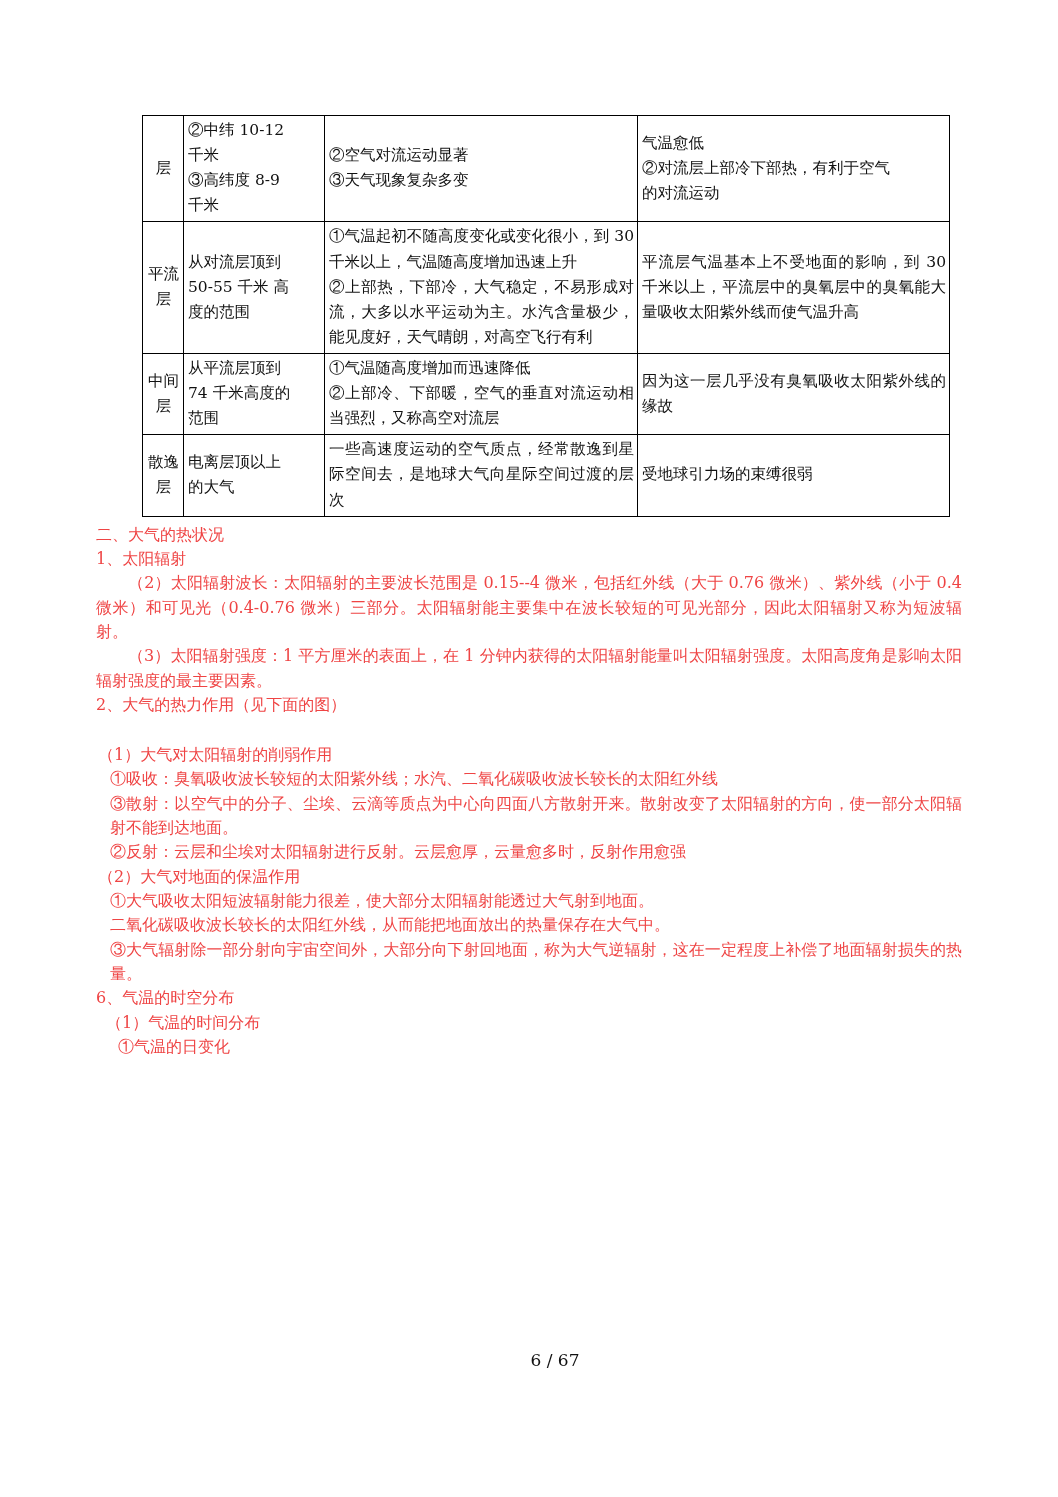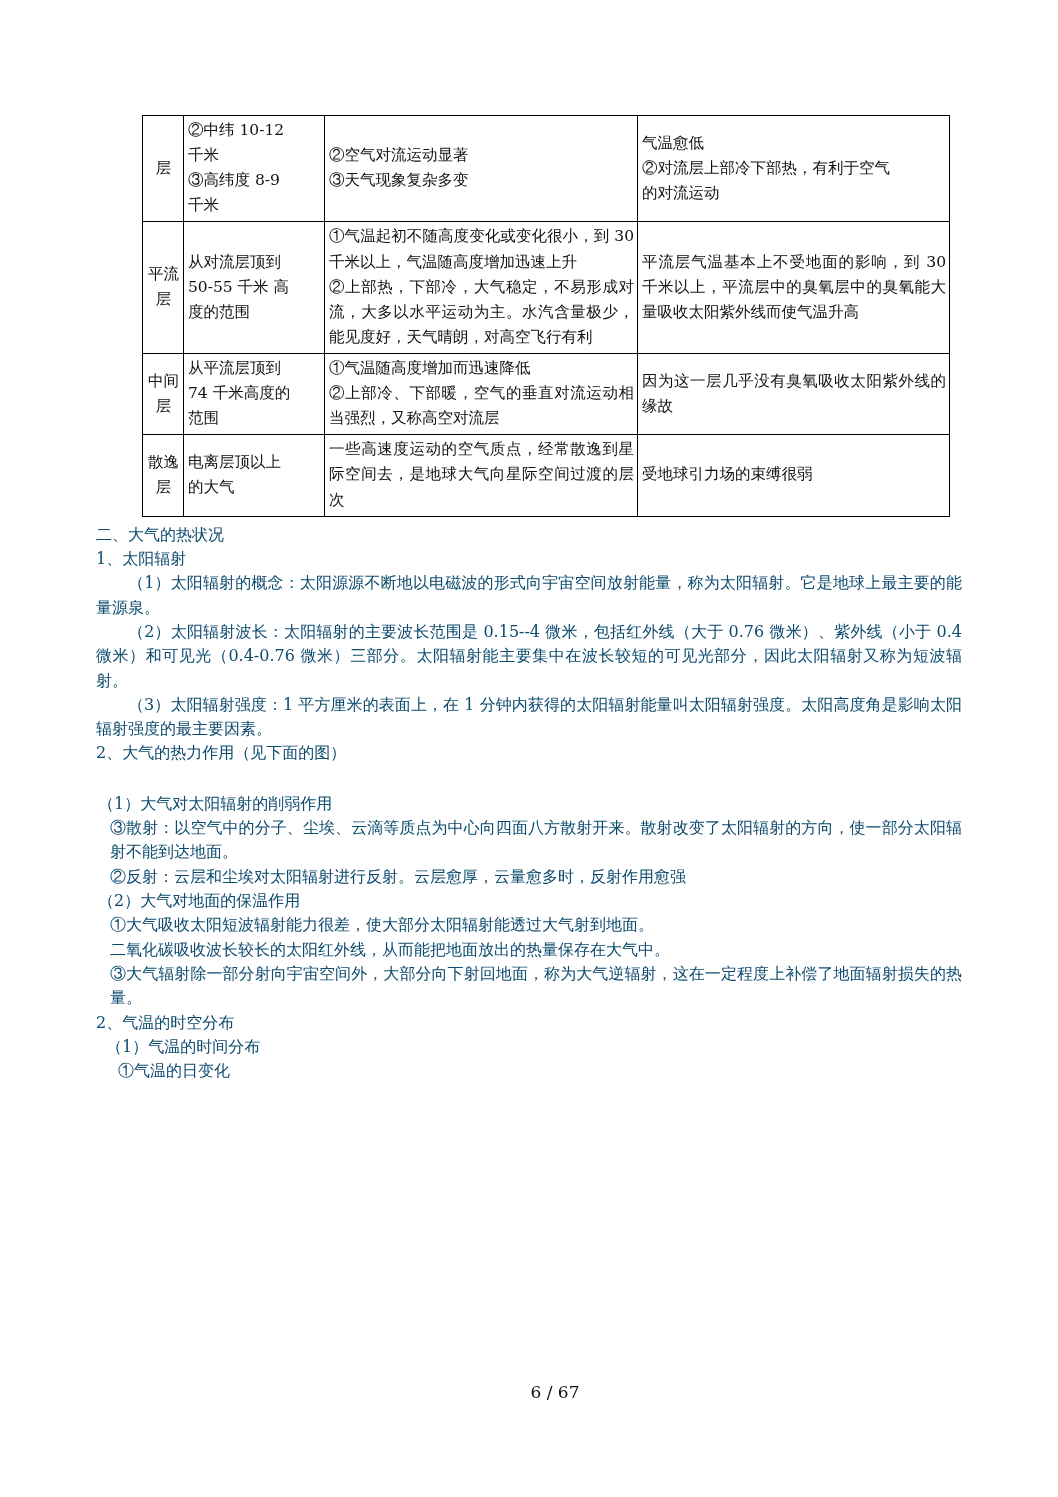--- a/index.html
+++ b/index.html
@@ -65,30 +65,30 @@
     text-align-last: left;
     text-justify: inter-character;
   }
   .cell-line { display: block; }
 
   
   .para {
     font-size: 16px;
     line-height: 1.52;
     margin: 0;
-    color: #0c4a6e;
+    color: #ef4444;
     font-family: "DejaVu Serif", "Liberation Serif", serif;
   }
   .gap-blank { height: 26px; }
   .body-block { margin-top: 6px; }
 
   .footer {
     position: absolute;
     left: 0;
-    top: 1382px;
+    top: 1350px;
     width: 1058px;
     text-align: center;
     padding-right: 0;
   }
   .footer-inner {
     display: inline-block;
     margin-left: 52px;
     font-size: 17px;
     color: #111111;
     font-family: "DejaVu Serif", "Liberation Serif", serif;
@@ -180,46 +180,46 @@
 
       </tbody>
     </table>
 
     <div class="body-block">
 
       <p class="para">二、大气的热状况</p>
 
       <p class="para">1、太阳辐射</p>
 
-      <p class="para just" style="text-indent:32px;">（1）太阳辐射的概念：太阳源源不断地以电磁波的形式向宇宙空间放射能量，称为太阳辐射。它是地球上最主要的能量源泉。</p>
 
       <p class="para just" style="text-indent:32px;">（2）太阳辐射波长：太阳辐射的主要波长范围是 0.15--4 微米，包括红外线（大于 0.76 微米）、紫外线（小于 0.4 微米）和可见光（0.4-0.76 微米）三部分。太阳辐射能主要集中在波长较短的可见光部分，因此太阳辐射又称为短波辐射。</p>
 
       <p class="para just" style="text-indent:32px;">（3）太阳辐射强度：1 平方厘米的表面上，在 1 分钟内获得的太阳辐射能量叫太阳辐射强度。太阳高度角是影响太阳辐射强度的最主要因素。</p>
 
       <p class="para">2、大气的热力作用（见下面的图）</p>
 
       <div class="gap-blank"></div>
 
       <p class="para" style="padding-left:2px;">（1）大气对太阳辐射的削弱作用</p>
 
+      <p class="para" style="padding-left:14px;">①吸收：臭氧吸收波长较短的太阳紫外线；水汽、二氧化碳吸收波长较长的太阳红外线</p>
 
       <p class="para just" style="padding-left:14px; text-indent:0;">③散射：以空气中的分子、尘埃、云滴等质点为中心向四面八方散射开来。散射改变了太阳辐射的方向，使一部分太阳辐射不能到达地面。</p>
 
       <p class="para" style="padding-left:14px;">②反射：云层和尘埃对太阳辐射进行反射。云层愈厚，云量愈多时，反射作用愈强</p>
 
       <p class="para" style="padding-left:2px;">（2）大气对地面的保温作用</p>
 
       <p class="para" style="padding-left:14px;">①大气吸收太阳短波辐射能力很差，使大部分太阳辐射能透过大气射到地面。</p>
 
       <p class="para" style="padding-left:14px;">二氧化碳吸收波长较长的太阳红外线，从而能把地面放出的热量保存在大气中。</p>
 
       <p class="para just" style="padding-left:14px; text-indent:0;">③大气辐射除一部分射向宇宙空间外，大部分向下射回地面，称为大气逆辐射，这在一定程度上补偿了地面辐射损失的热量。</p>
 
-      <p class="para">2、气温的时空分布</p>
+      <p class="para">6、气温的时空分布</p>
 
       <p class="para" style="padding-left:10px;">（1）气温的时间分布</p>
 
       <p class="para" style="padding-left:22px;">①气温的日变化</p>
 
     </div>
   </div>
 
   <div class="footer">
     <span class="footer-inner">6 / 67</span>

